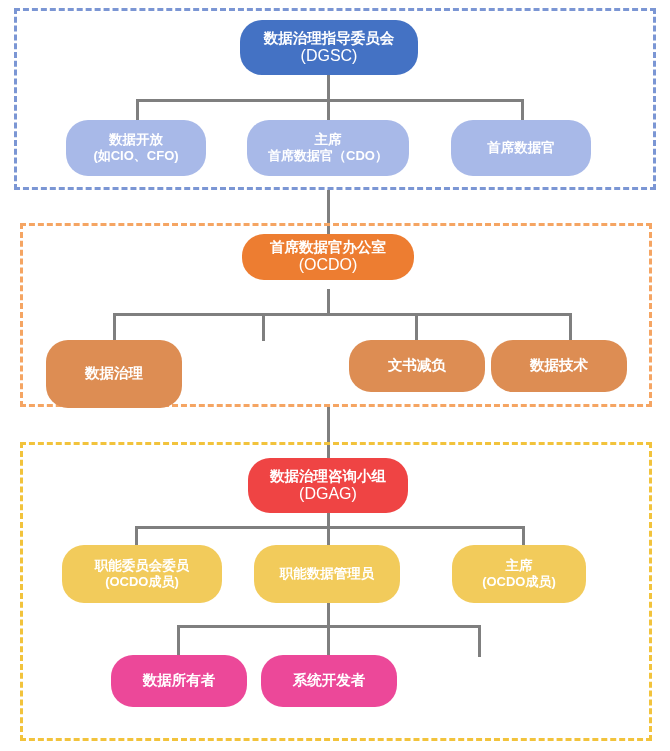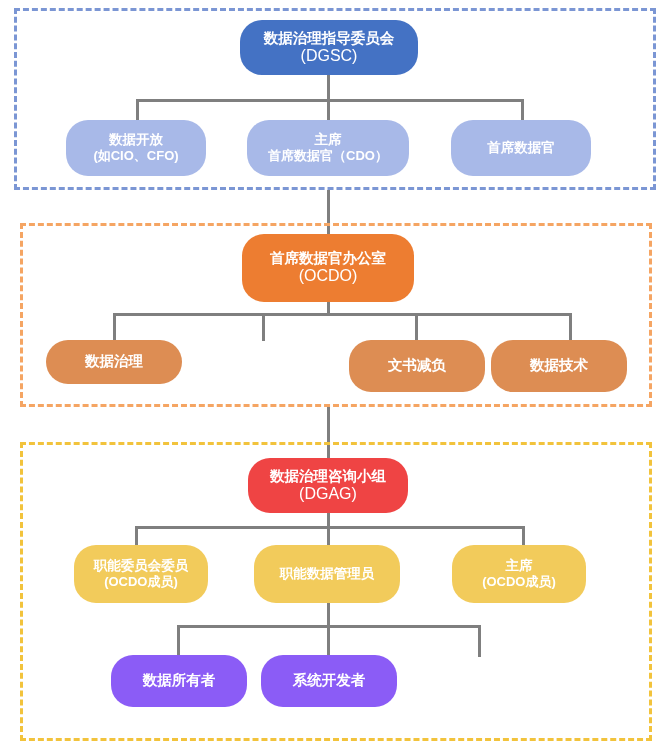--- a/index.html
+++ b/index.html
@@ -65,21 +65,21 @@
   .t-sub .ln2  { font-size: 13px;   font-weight: bold; }
   .t-leaf      { font-size: 14.5px; font-weight: bold; }
 
   
   .c-dgsc   { background: #4472C4; }
   .c-blue   { background: #A8B9E8; }
   .c-ocdo   { background: #ED7D31; }
   .c-tan    { background: #DD8D53; }
   .c-dgag   { background: #ef4444; }
   .c-yellow { background: #F2CB5B; }
-  .c-green  { background: #8b5cf6; }
+  .c-green  { background: #ec4899; }
 </style>
 </head>
 <body>
 
 <div id="chart-root">
 
   <div class="group-frame group-gov"></div>
 
   <div class="node c-dgsc t-head" style="left:240px; top:20px; width:178px; height:55px;">
     <span class="ln1">数据治理指导委员会</span>
@@ -103,33 +103,33 @@
   </div>
 
   <div class="node c-blue t-sub" style="left:451px; top:120px; width:140px; height:56px;">
     <span class="ln1">首席数据官</span>
   </div>
 
   <div class="conn conn-v" style="left:327px; top:190px; height:46px;"></div>
 
   <div class="group-frame group-ocdo"></div>
 
-  <div class="node c-ocdo t-head" style="left:242px; top:234px; width:172px; height:68px;">
+  <div class="node c-ocdo t-head" style="left:242px; top:234px; width:172px; height:46px;">
     <span class="ln1">首席数据官办公室</span>
     <span class="ln2">(OCDO)</span>
   </div>
 
   <div class="conn conn-v" style="left:327px; top:289px; height:26px;"></div>
   <div class="conn conn-h" style="left:113px; top:313px; width:459px;"></div>
   <div class="conn conn-v" style="left:113px; top:313px; height:28px;"></div>
   <div class="conn conn-v" style="left:262px; top:313px; height:28px;"></div>
   <div class="conn conn-v" style="left:415px; top:313px; height:28px;"></div>
   <div class="conn conn-v" style="left:569px; top:313px; height:28px;"></div>
 
-  <div class="node c-tan t-leaf" style="left:46px; top:340px; width:136px; height:44px;">
+  <div class="node c-tan t-leaf" style="left:46px; top:340px; width:136px; height:68px;">
     <span class="ln1">数据治理</span>
   </div>
 
 
   <div class="node c-tan t-leaf" style="left:349px; top:340px; width:136px; height:52px;">
     <span class="ln1">文书减负</span>
   </div>
 
   <div class="node c-tan t-leaf" style="left:491px; top:340px; width:136px; height:52px;">
     <span class="ln1">数据技术</span>
@@ -143,21 +143,21 @@
     <span class="ln1">数据治理咨询小组</span>
     <span class="ln2">(DGAG)</span>
   </div>
 
   <div class="conn conn-v" style="left:327px; top:513px; height:25px;"></div>
   <div class="conn conn-h" style="left:135px; top:526px; width:390px;"></div>
   <div class="conn conn-v" style="left:135px; top:526px; height:32px;"></div>
   <div class="conn conn-v" style="left:327px; top:526px; height:32px;"></div>
   <div class="conn conn-v" style="left:522px; top:526px; height:32px;"></div>
 
-  <div class="node c-yellow t-sub" style="left:74px; top:545px; width:134px; height:58px;">
+  <div class="node c-yellow t-sub" style="left:62px; top:545px; width:160px; height:58px;">
     <span class="ln1">职能委员会委员</span>
     <span class="ln2">(OCDO成员)</span>
   </div>
 
   <div class="node c-yellow t-sub" style="left:254px; top:545px; width:146px; height:58px;">
     <span class="ln1">职能数据管理员</span>
   </div>
 
   <div class="node c-yellow t-sub" style="left:452px; top:545px; width:134px; height:58px;">
     <span class="ln1">主席</span>

